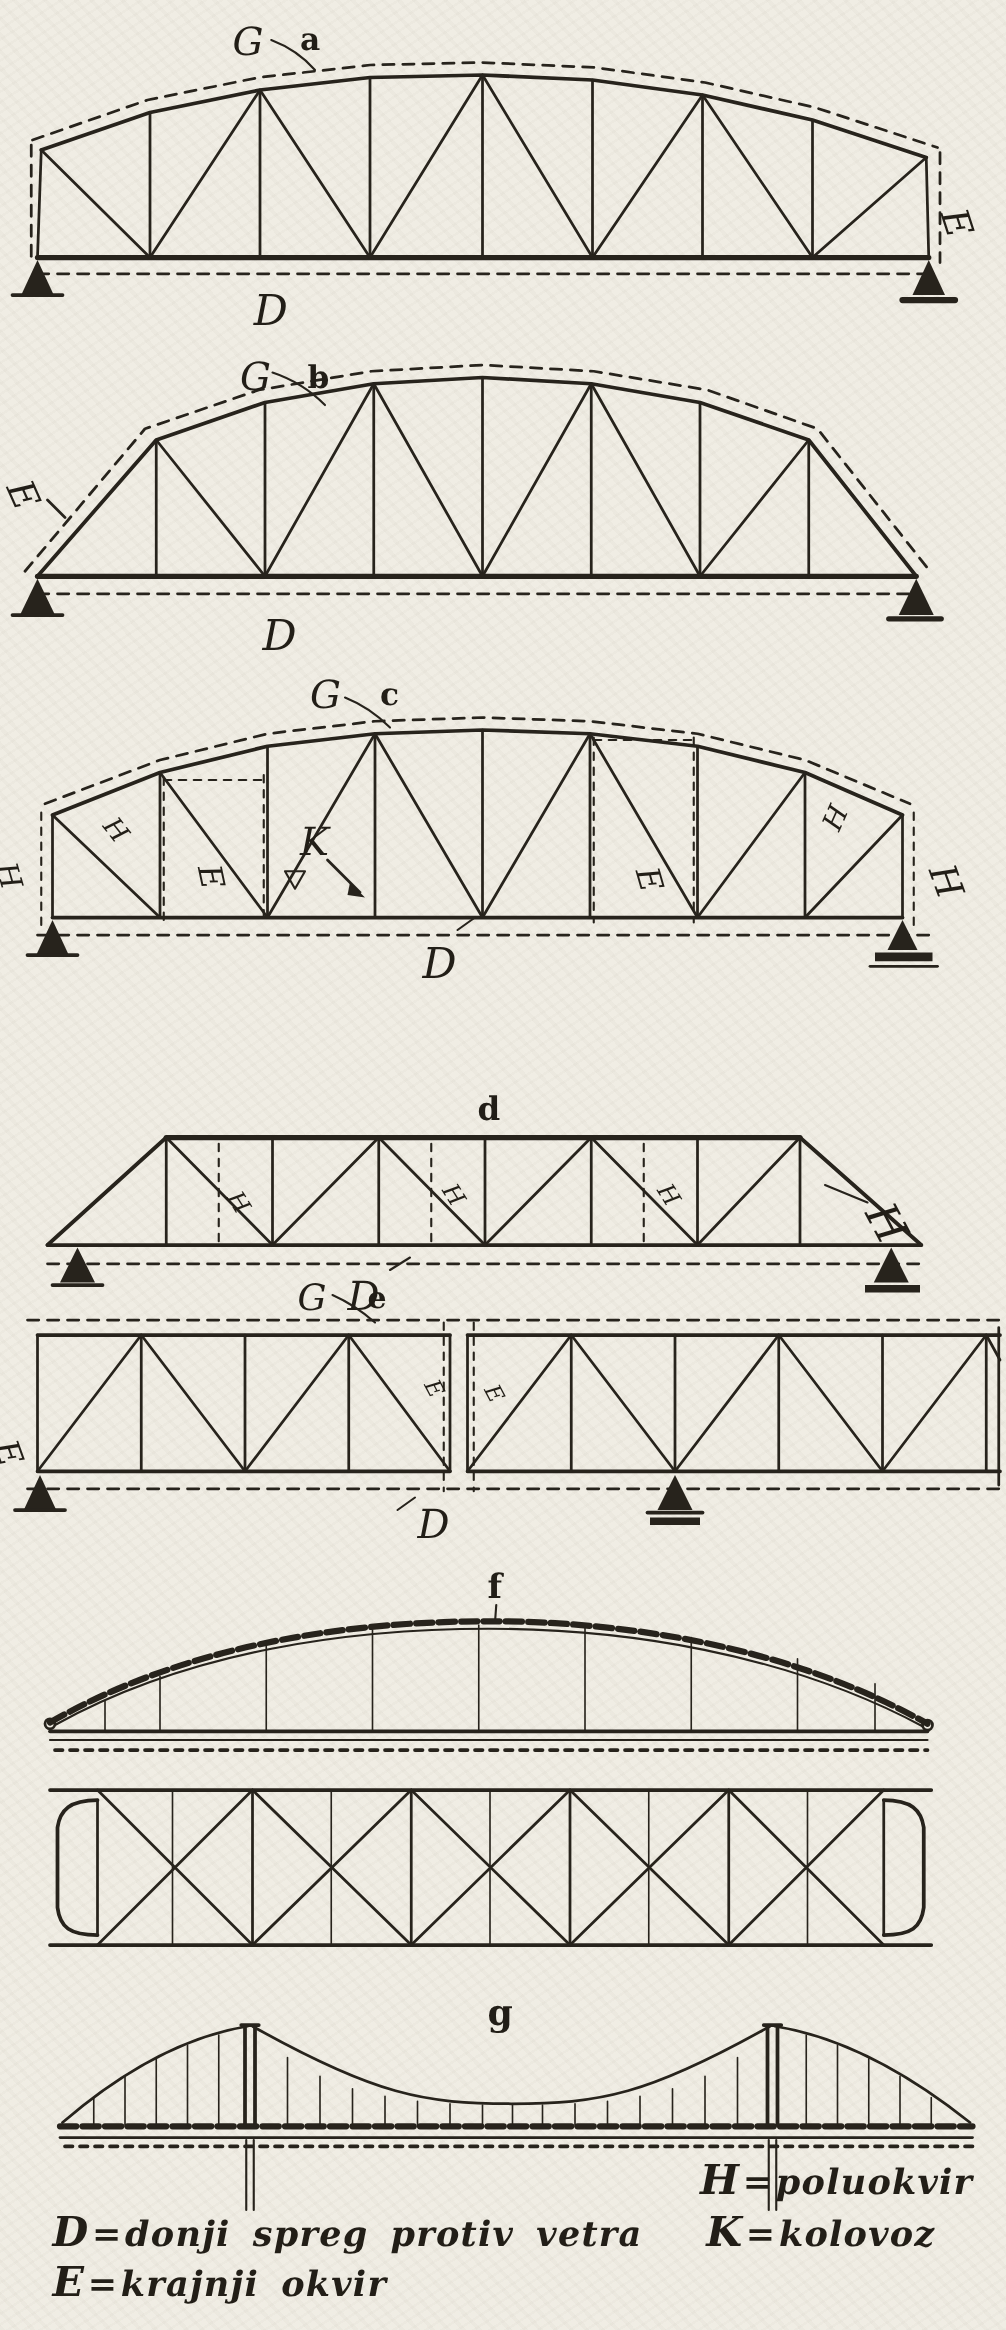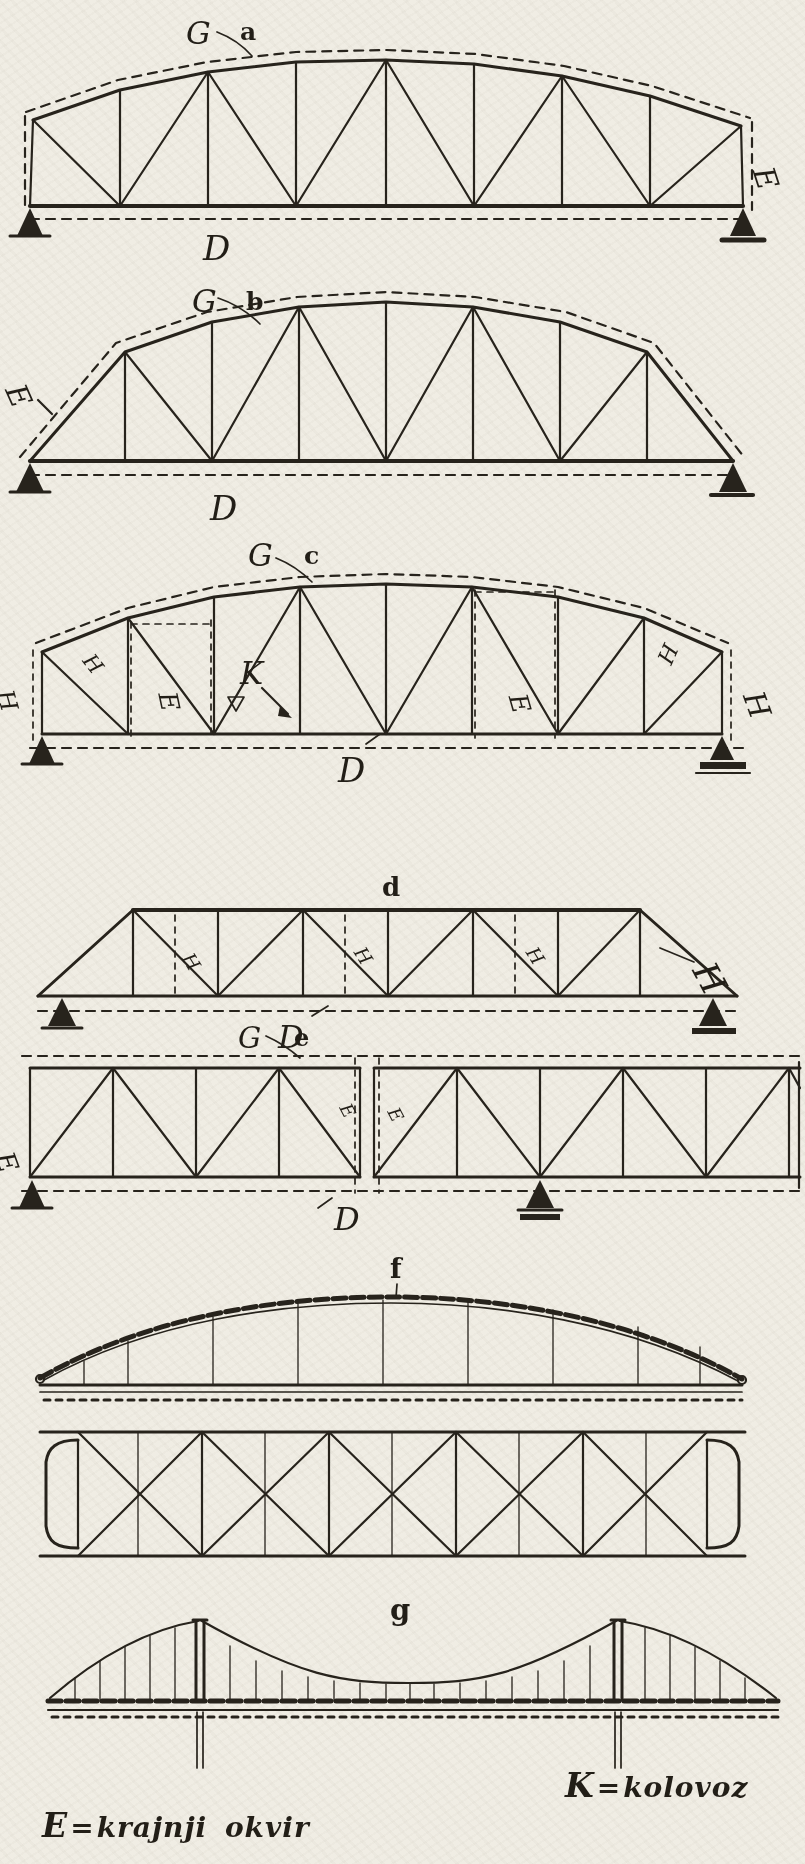--- a/index.html
+++ b/index.html
@@ -201,20 +201,26 @@
     <path class="ink w2" d="M202,1621 C300,1676 340,1683 409,1683 C480,1683 518,1676 616,1621"></path>
     <path class="ink w2" d="M620,1621 C670,1629 722,1655 776,1698"></path>
 
     <path class="ink w1" d="M75,1678 L75,1700 M100,1661 L100,1700 M125,1647 L125,1700 M150,1636 L150,1700 M175,1628 L175,1700"></path>
     <path class="ink w1" d="M230,1646 L230,1700 M256,1661 L256,1700 M282,1671 L282,1700 M308,1677 L308,1700 M334,1681 L334,1700 M360,1683 L360,1700 M386,1684 L386,1700 M410,1684 L410,1700 M434,1684 L434,1700 M460,1683 L460,1700 M486,1681 L486,1700 M512,1677 L512,1700 M538,1671 L538,1700 M564,1661 L564,1700 M590,1646 L590,1700"></path>
     <path class="ink w1" d="M645,1628 L645,1700 M670,1636 L670,1700 M695,1647 L695,1700 M720,1661 L720,1700 M745,1678 L745,1700"></path>
     <text class="tag" x="390" y="1620" font-size="29">g</text>
   </g>
 </svg>
 
+<div class="legend-line" style="left:560px;top:1724px;">
+  <span class="sym">H</span><span class="eq">=</span><span class="def">poluokvir</span>
+</div>
+<div class="legend-line" style="left:42px;top:1766px;">
+  <span class="sym">D</span><span class="eq">=</span><span class="def">donji spreg protiv vetra</span>
+</div>
 <div class="legend-line" style="left:565px;top:1766px;">
   <span class="sym">K</span><span class="eq">=</span><span class="def">kolovoz</span>
 </div>
 <div class="legend-line" style="left:42px;top:1806px;">
   <span class="sym">E</span><span class="eq">=</span><span class="def">krajnji okvir</span>
 </div>
 
 </div>
 
 </body></html>

